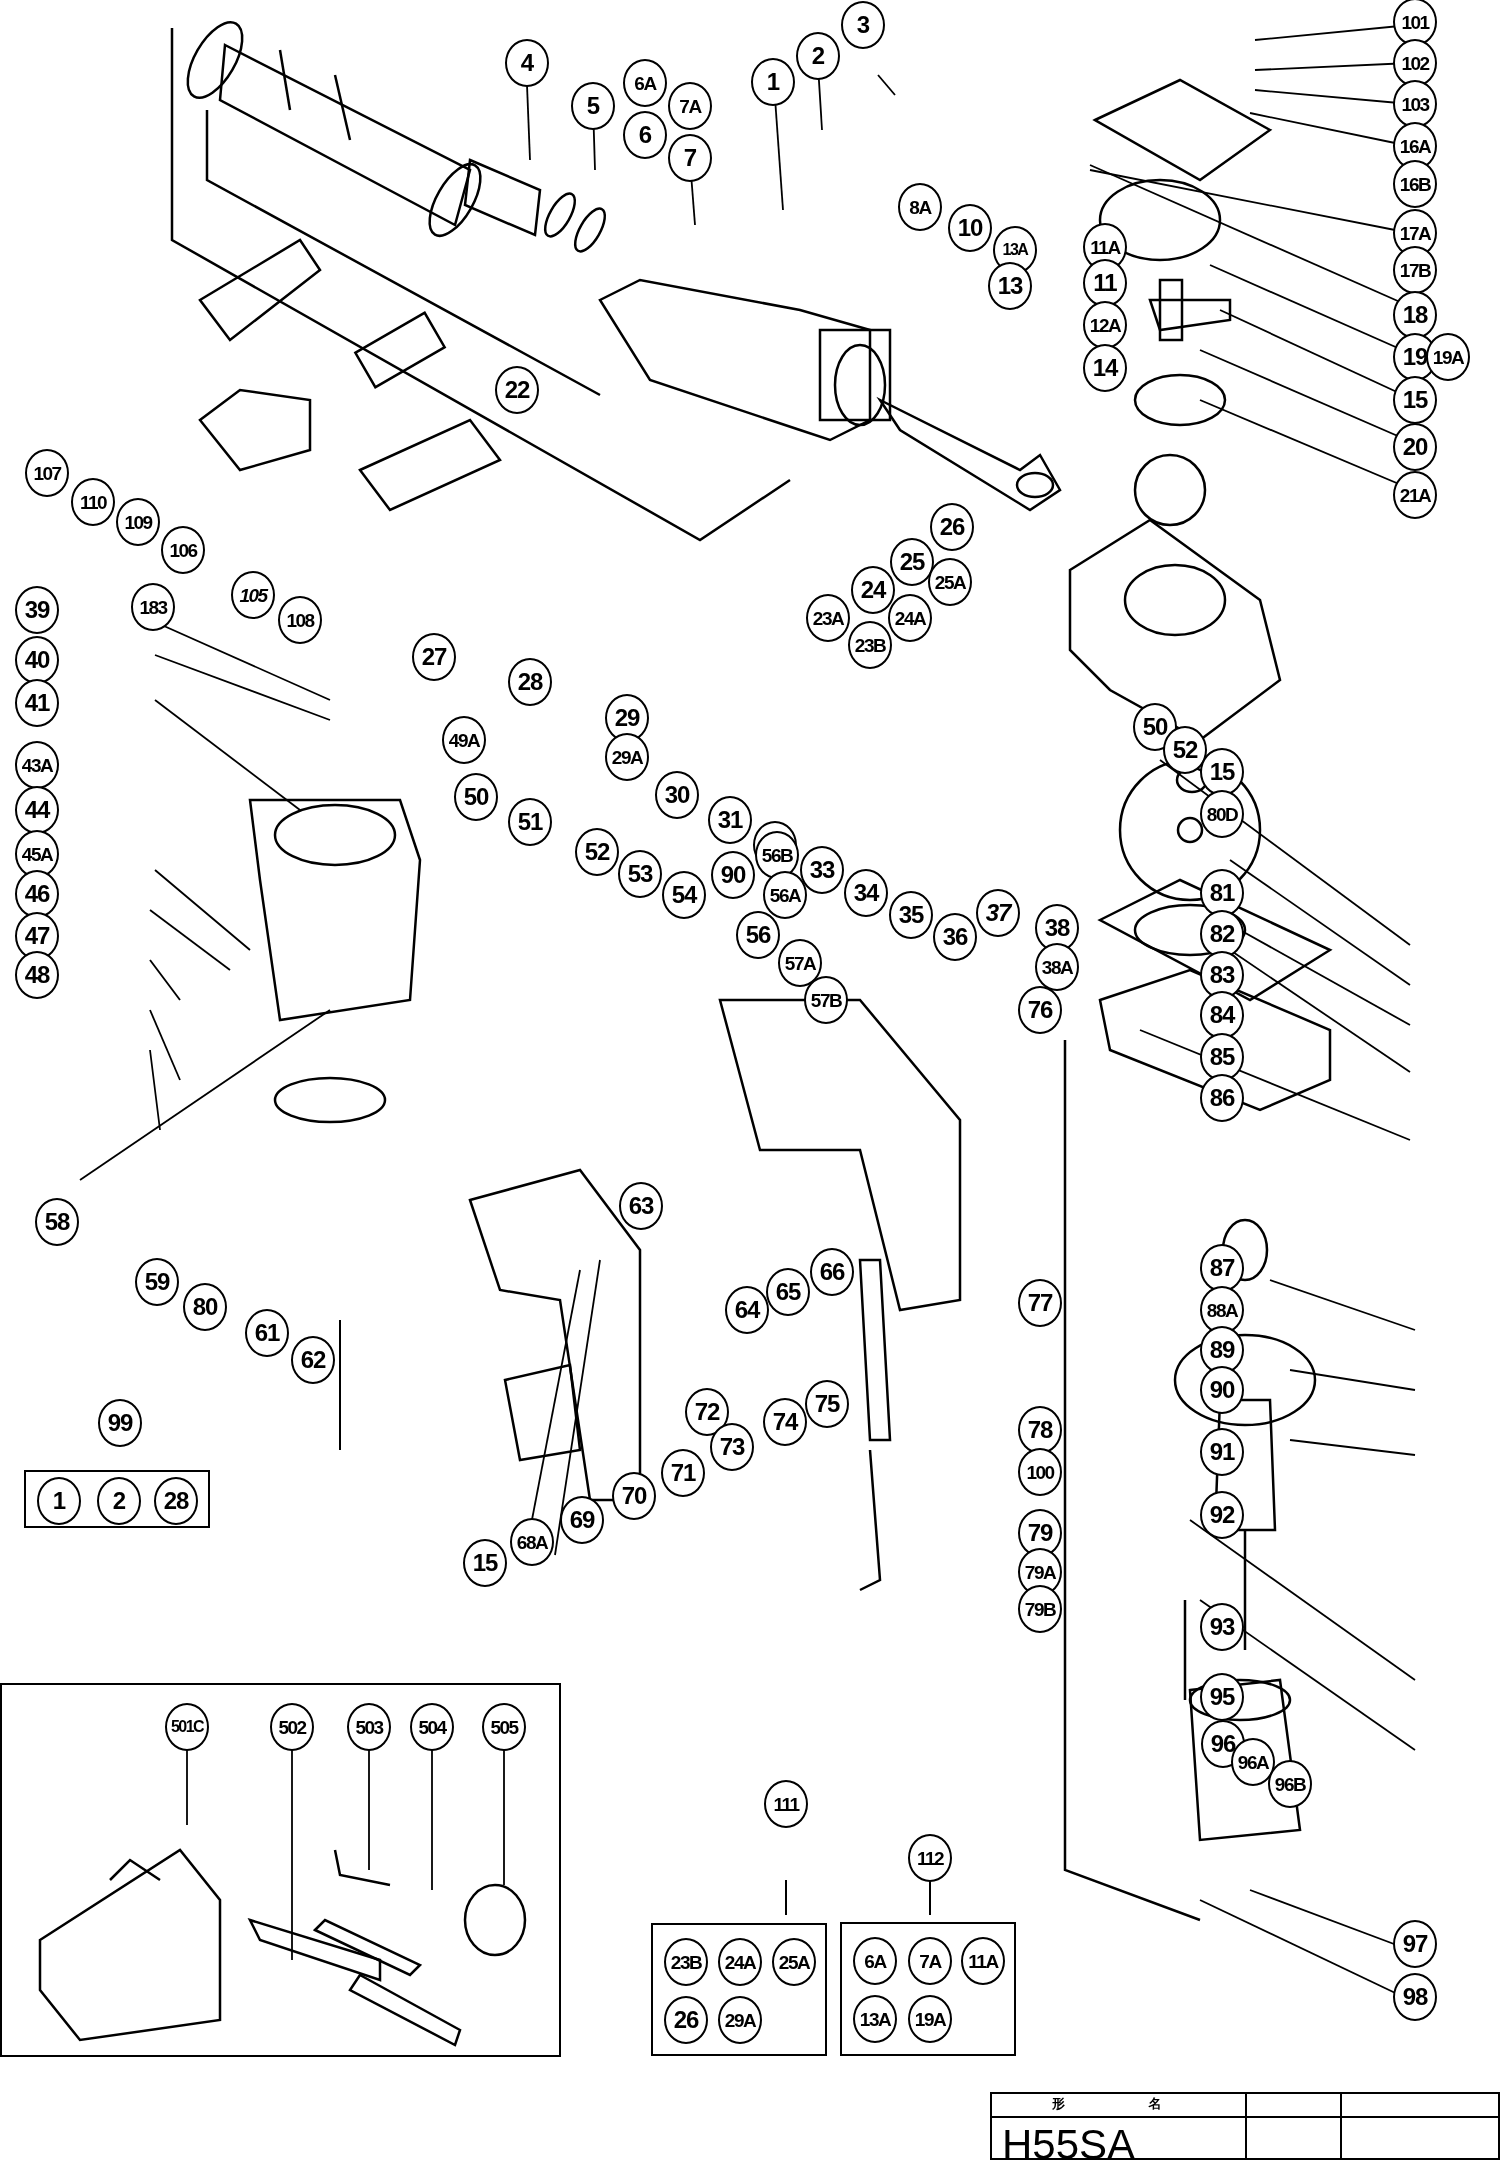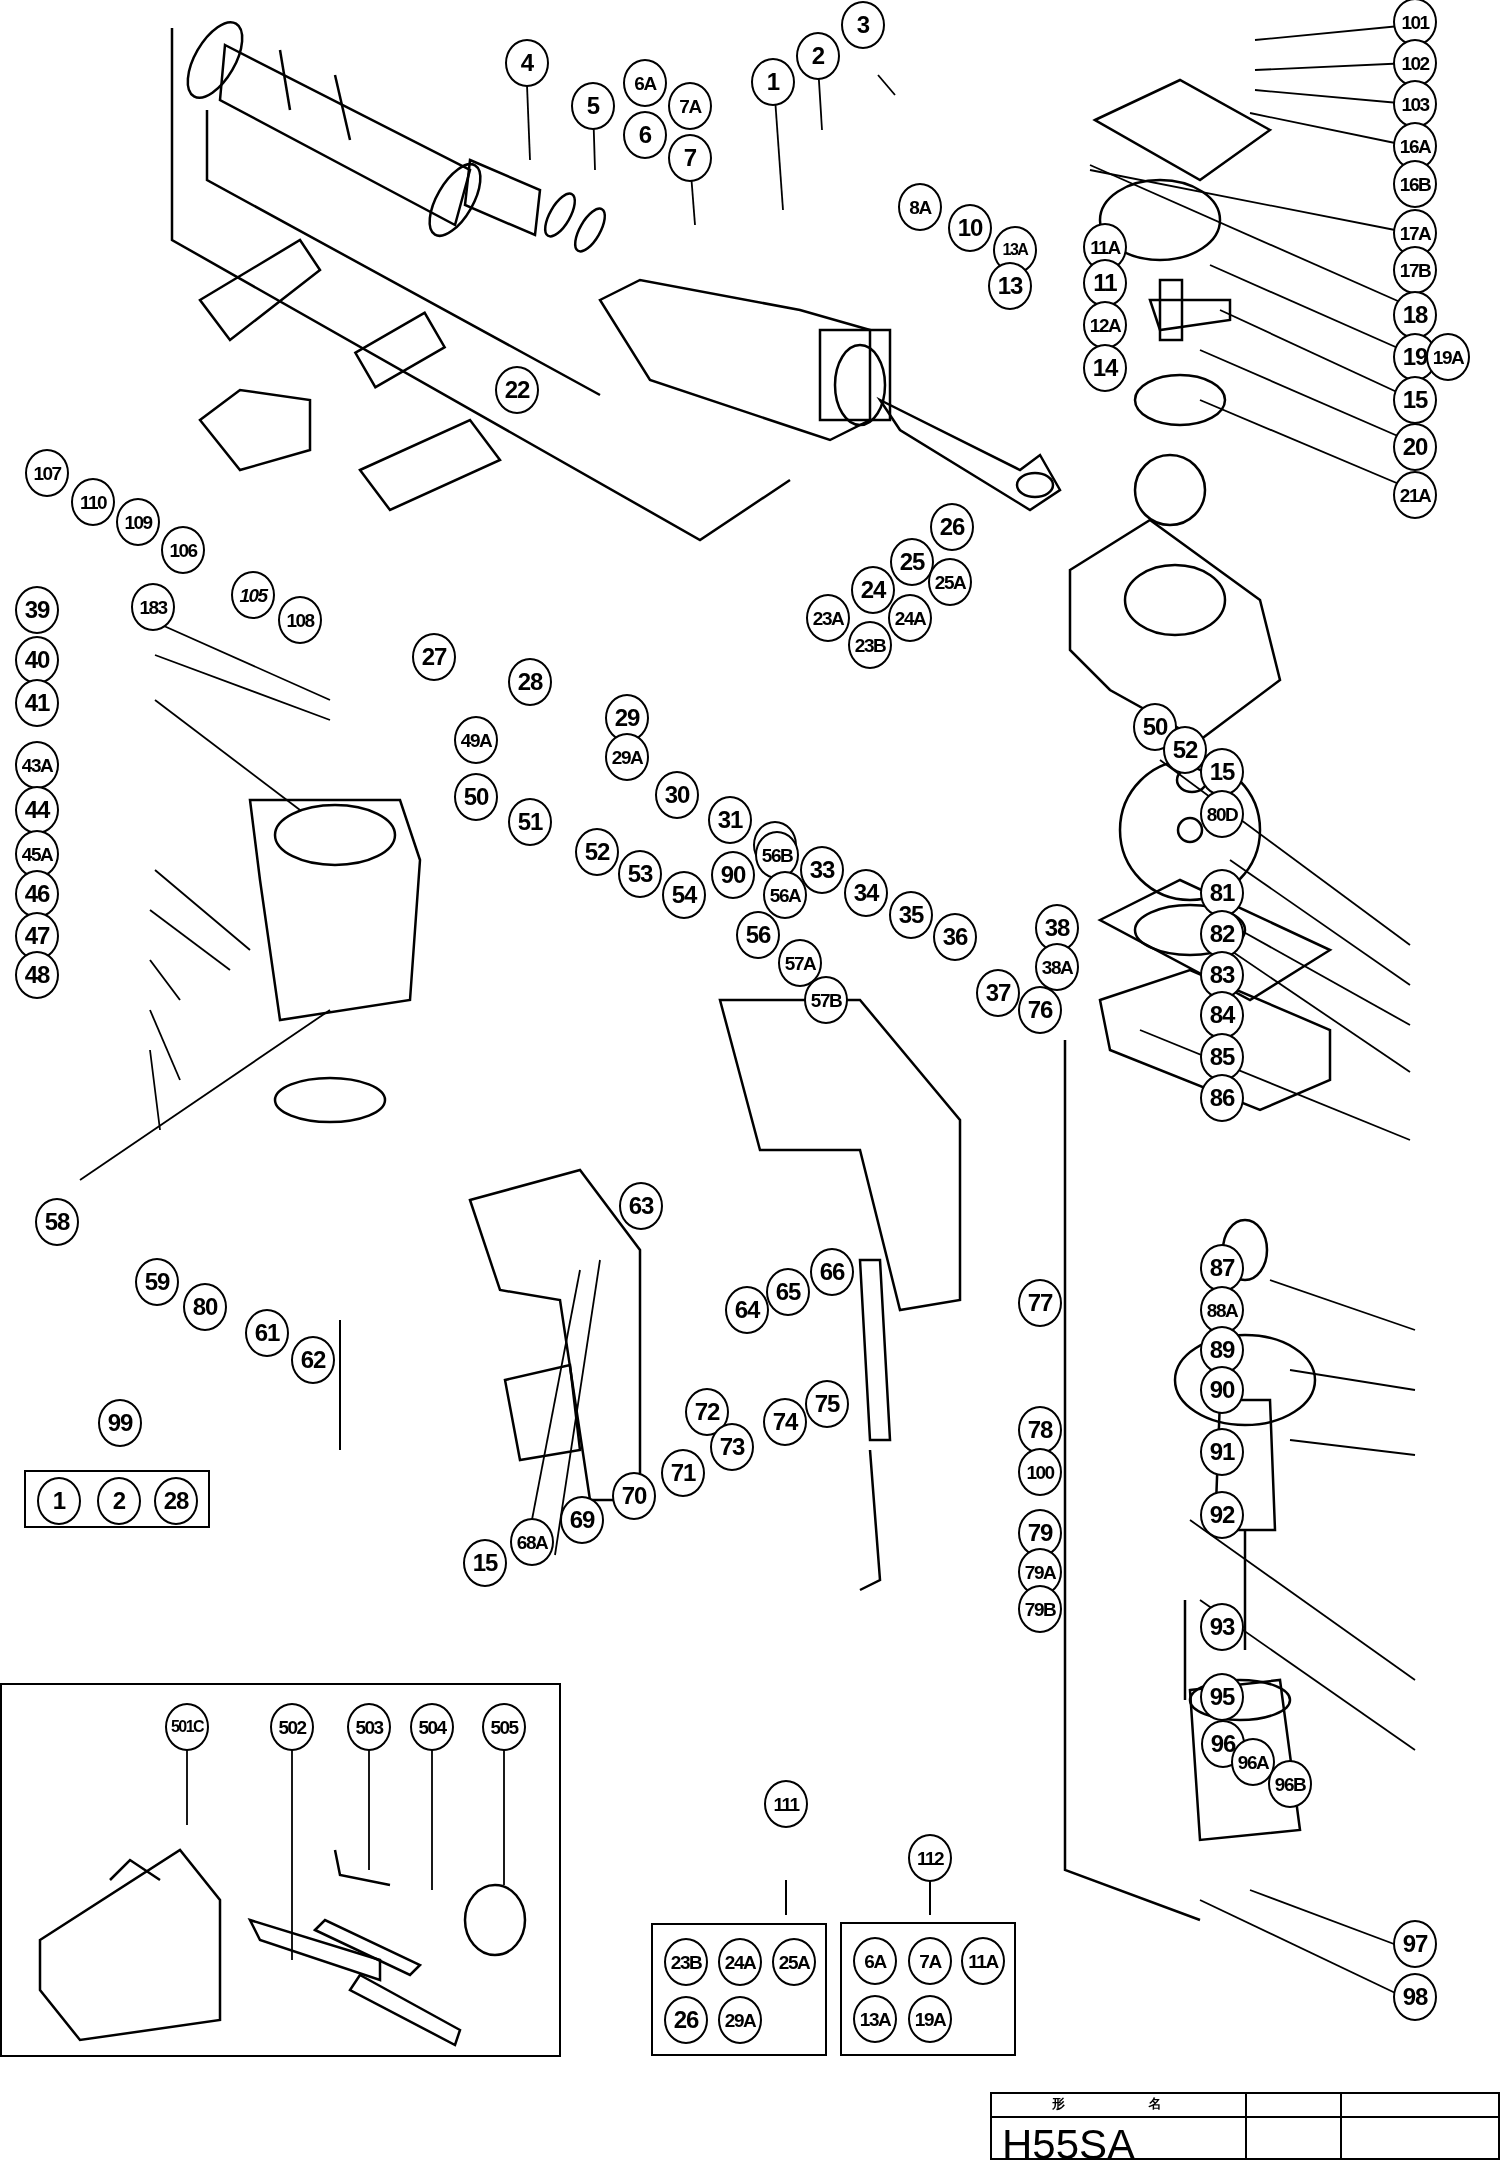--- a/index.html
+++ b/index.html
@@ -226,21 +226,21 @@
   <div class="callout small" style="left:870px;top:645px;">23B</div>
   <div class="callout" style="left:627px;top:718px;">29</div>
   <div class="callout small" style="left:627px;top:757px;">29A</div>
   <div class="callout" style="left:677px;top:795px;">30</div>
   <div class="callout" style="left:730px;top:820px;">31</div>
   <div class="callout" style="left:775px;top:845px;">32</div>
   <div class="callout" style="left:822px;top:870px;">33</div>
   <div class="callout" style="left:866px;top:893px;">34</div>
   <div class="callout" style="left:911px;top:915px;">35</div>
   <div class="callout" style="left:955px;top:937px;">36</div>
-  <div class="callout" style="left:998px;top:993px;">37</div>
+  <div class="callout" style="left:998px;top:913px;font-style:italic;">37</div>
   <div class="callout" style="left:1057px;top:928px;">38</div>
   <div class="callout small" style="left:1057px;top:967px;">38A</div>
   <div class="callout" style="left:1155px;top:727px;">50</div>
   <div class="callout" style="left:1185px;top:750px;">52</div>
   <div class="callout" style="left:1222px;top:772px;">15</div>
   <div class="callout small" style="left:1222px;top:814px;">80D</div>
   <div class="callout" style="left:1222px;top:893px;">81</div>
   <div class="callout" style="left:1222px;top:934px;">82</div>
   <div class="callout" style="left:1222px;top:975px;">83</div>
   <div class="callout" style="left:1222px;top:1015px;">84</div>
@@ -261,21 +261,21 @@
   <div class="callout" style="left:1415px;top:1997px;">98</div>
   <div class="callout" style="left:37px;top:610px;">39</div>
   <div class="callout" style="left:37px;top:660px;">40</div>
   <div class="callout" style="left:37px;top:703px;">41</div>
   <div class="callout small" style="left:37px;top:765px;">43A</div>
   <div class="callout" style="left:37px;top:810px;">44</div>
   <div class="callout small" style="left:37px;top:854px;">45A</div>
   <div class="callout" style="left:37px;top:894px;">46</div>
   <div class="callout" style="left:37px;top:936px;">47</div>
   <div class="callout" style="left:37px;top:975px;">48</div>
-  <div class="callout small" style="left:476px;top:740px;">49A</div>
+  <div class="callout small" style="left:464px;top:740px;">49A</div>
   <div class="callout" style="left:476px;top:797px;">50</div>
   <div class="callout" style="left:530px;top:822px;">51</div>
   <div class="callout" style="left:597px;top:852px;">52</div>
   <div class="callout" style="left:640px;top:874px;">53</div>
   <div class="callout" style="left:684px;top:895px;">54</div>
   <div class="callout" style="left:733px;top:875px;">90</div>
   <div class="callout small" style="left:777px;top:855px;">56B</div>
   <div class="callout small" style="left:785px;top:895px;">56A</div>
   <div class="callout" style="left:758px;top:935px;">56</div>
   <div class="callout small" style="left:800px;top:963px;">57A</div>

